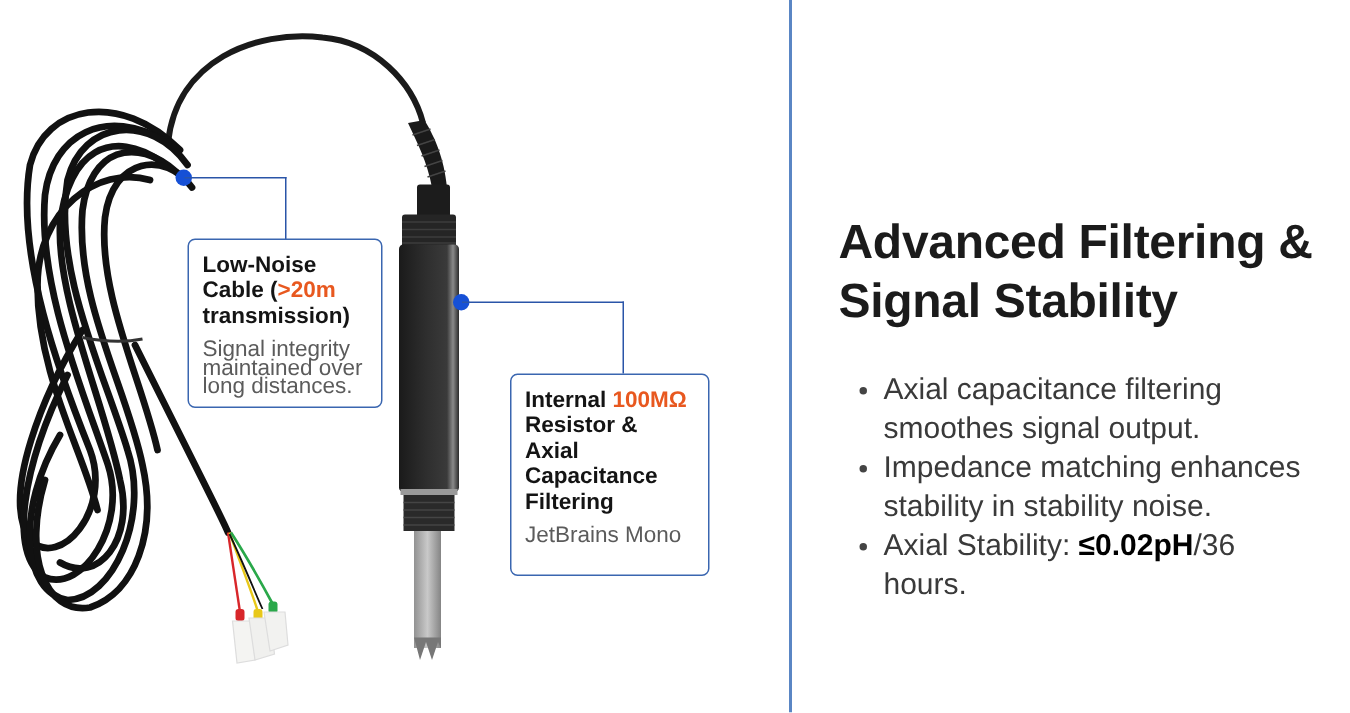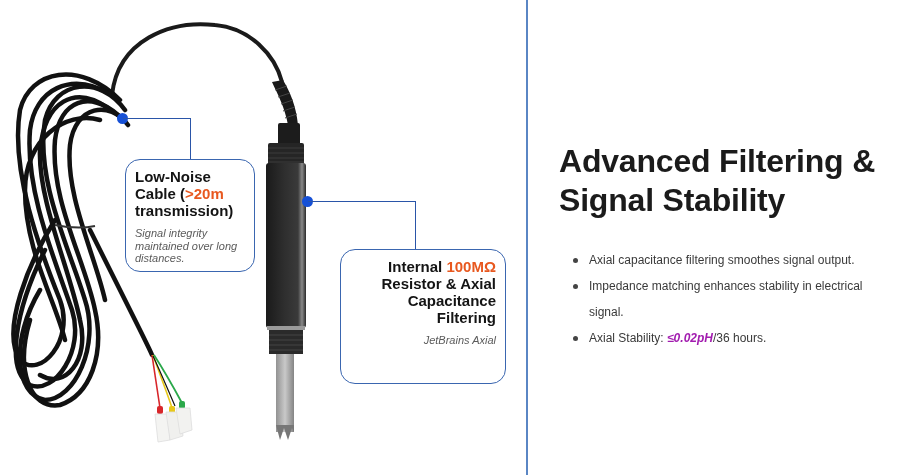--- a/index.html
+++ b/index.html
@@ -8,36 +8,36 @@
 
     .left-panel { position: absolute; left: 0; top: 0; width: 527px; height: 475px; background: #ffffff; }
     .product-image { position: absolute; left: 0; top: 0; width: 527px; height: 475px; }
 
     .divider { position: absolute; left: 526px; top: 0; width: 2px; height: 475px; background: #5a86c4; }
 
     .connector { position: absolute; border: 1.5px solid #2a55a8; border-left: none; border-bottom: none; }
     .dot { position: absolute; width: 11px; height: 11px; border-radius: 50%; background: #1650d6; }
 
     .callout {
-      position: absolute; background: #ffffff; border: 1.5px solid #3a66b0; border-radius: 15px;
+      position: absolute; background: #ffffff; border: 1.5px solid #3a66b0; border-radius: 5px;
       padding: 8px 9px 8px 9px;
     }
     .callout-title { font-weight: 700; font-size: 15px; line-height: 17px; color: #141414; }
     .callout-title .accent { color: #e8581f; }
-    .callout-desc { margin-top: 8px; font-size: 11px; line-height: 12.5px; color: #5b5b5b; font-style: italic; }
+    .callout-desc { margin-top: 8px; font-size: 15px; line-height: 12.5px; color: #5b5b5b; }
 
     .right-panel { position: absolute; left: 528px; top: 16px; width: 372px; height: 475px; margin-top: 27px; }
     .heading {
       position: absolute; left: 31px; top: 99px; width: 340px;
       font-weight: 700; font-size: 32px; line-height: 39px; color: #1b1b1b; letter-spacing: -0.2px;
     }
     .bullets { position: absolute; left: 45px; top: 204px; width: 300px; list-style: none; }
-    .bullets li { position: relative; font-size: 12px; line-height: 26px; color: #3a3a3a; padding-left: 16px; margin-bottom: 0; }
+    .bullets li { position: relative; font-size: 20px; line-height: 26px; color: #3a3a3a; padding-left: 16px; margin-bottom: 0; }
     .bullets li .bullet-dot { position: absolute; left: 0; top: 11px; width: 5px; height: 5px; border-radius: 50%; background: #444; }
-    .bullets li .accent { color: #a21caf; font-weight: 700; font-style: italic; }
+    .bullets li .accent { color: #000000; font-weight: 700; }
   </style>
 </head>
 <body>
 
 <div class="left-panel">
   <svg class="product-image" viewBox="0 0 527 475" xmlns="http://www.w3.org/2000/svg">
 
     <path d="M112 95 C 118 40, 170 20, 215 25 C 250 28, 275 55, 282 82" fill="none" stroke="#1a1a1a" stroke-width="4"></path>
 
     <g fill="none" stroke="#111" stroke-width="4.5" stroke-linecap="round">
@@ -121,41 +121,41 @@
   <div class="dot" style="left:302px; top:196px;"></div>
   <div class="connector" style="left:308px; top:201px; width:108px; height:48px;"></div>
 
   <div class="callout" style="left:125px; top:159px; width:130px; height:113px;">
     <div class="callout-title">
       <span>Low-Noise Cable (</span><span class="accent">&gt;20m</span><span> transmission)</span>
     </div>
     <div class="callout-desc">Signal integrity maintained over long distances.</div>
   </div>
 
-  <div class="callout" style="left:340px; top:249px; width:166px; height:135px;text-align:right;">
+  <div class="callout" style="left:340px; top:249px; width:133px; height:135px;">
     <div class="callout-title">
       <span>Internal </span><span class="accent">100MΩ</span><span> Resistor &amp; Axial Capacitance Filtering</span>
     </div>
     <div class="callout-desc">
-      <div>JetBrains Axial</div>
+      <div>JetBrains Mono</div>
     </div>
   </div>
 </div>
 
 <div class="divider"></div>
 
 <div class="right-panel">
   <h1 class="heading">Advanced Filtering &amp; Signal Stability</h1>
   <ul class="bullets">
     <li>
       <span class="bullet-dot"></span>
       <span>Axial capacitance filtering smoothes signal output.</span>
     </li>
     <li>
       <span class="bullet-dot"></span>
-      <span>Impedance matching enhances stability in electrical signal.</span>
+      <span>Impedance matching enhances stability in stability noise.</span>
     </li>
     <li>
       <span class="bullet-dot"></span>
       <span>Axial Stability: </span><span class="accent">≤0.02pH</span><span>/36 hours.</span>
     </li>
   </ul>
 </div>
 
 </body></html>

